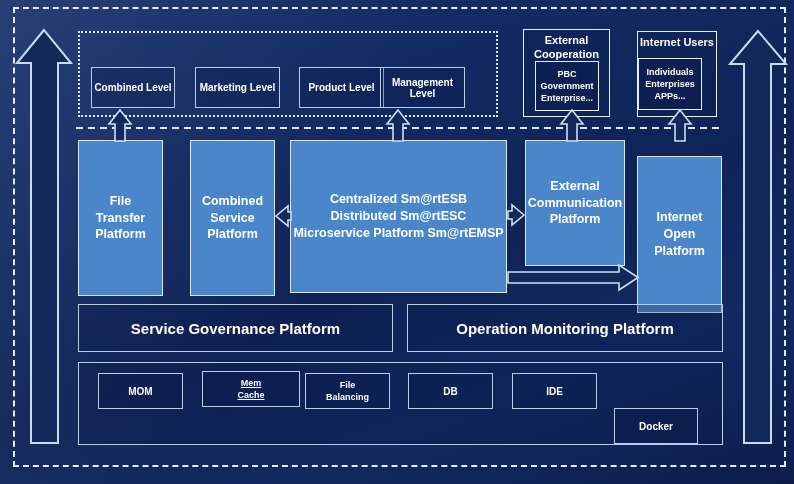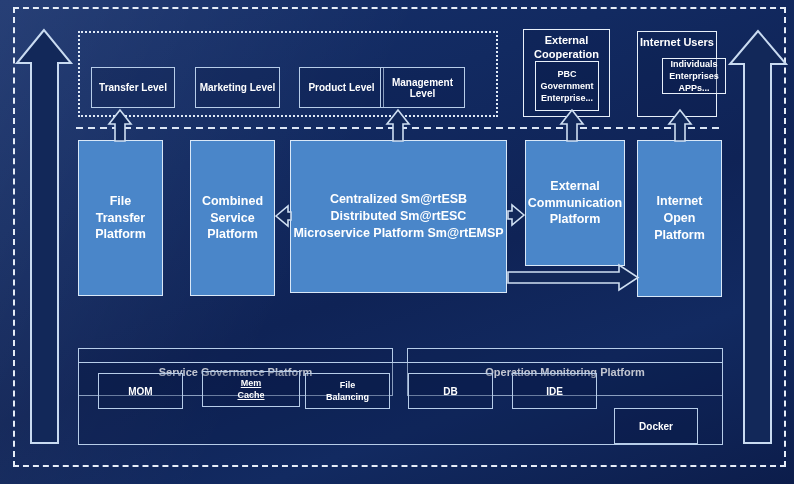--- a/index.html
+++ b/index.html
@@ -16,38 +16,38 @@
   .dark-box{border:1.5px solid #b7cde9;background:rgba(9,24,66,0.25);}
   .bright-box{border:1.5px solid #e8f0fa;background:rgba(9,24,66,0.25);}
   .lite-box{background:#4a86c9;border:1.5px solid #d9e8f8;}
   .center{display:flex;align-items:center;justify-content:center;text-align:center;}
   .ml{white-space:pre-line;}
   .bold{font-weight:bold;}
   .f10{font-size:10px;}
   .f9{font-size:9px;line-height:1.35;}
   .f11{font-size:11px;line-height:1.25;}
   .f12{font-size:12.5px;line-height:1.35;}
-  .f13{font-size:11px;margin-top:44px;}
+  .f13{font-size:15px;}
   .rail-label{
     position:absolute;width:80px;height:20px;line-height:20px;text-align:center;
     font-weight:bold;font-size:13px;letter-spacing:0.5px;transform:rotate(-90deg);
   }
   #arrow-layer{position:absolute;left:0;top:0;z-index:5;pointer-events:none;}
   .title-pad{padding-top:4px;}
 </style>
 </head>
 <body>
 
 <div id="stage">
 
   <div class="abs outer-dash" style="left:13px;top:7px;width:773px;height:460px;"></div>
 
   <div class="abs dot-box" style="left:78px;top:31px;width:420px;height:86px;"></div>
   <div class="abs dark-box center bold f10" style="left:91px;top:67px;width:84px;height:41px;">
-    <span>Transfer Level</span>
+    <span>Combined Level</span>
   </div>
   <div class="abs dark-box center bold f10" style="left:195px;top:67px;width:85px;height:41px;">
     <span>Marketing Level</span>
   </div>
   <div class="abs dark-box center bold f10" style="left:299px;top:67px;width:85px;height:41px;">
     <span>Product Level</span>
   </div>
   <div class="abs dark-box center bold f10" style="left:380px;top:67px;width:85px;height:41px;">
     <span>Management Level</span>
   </div>
@@ -56,21 +56,21 @@
     <div class="bold f11 title-pad ml" style="text-align:center;">External
 Cooperation</div>
     <div class="abs bright-box center bold f9 ml" style="left:11px;top:31px;width:64px;height:50px;">
       <span>PBC Government
 Enterprise...</span>
     </div>
   </div>
 
   <div class="abs bright-box" style="left:637px;top:31px;width:80px;height:86px;">
     <div class="bold f11 title-pad ml" style="text-align:center;">Internet Users</div>
-    <div class="abs bright-box center bold f9 ml" style="left:24px;top:26px;width:64px;height:36px;">
+    <div class="abs bright-box center bold f9 ml" style="left:0;top:26px;width:64px;height:52px;">
       <span>Individuals
 Enterprises
 APPs...</span>
     </div>
   </div>
 
   <div class="abs lite-box center bold f12 ml" style="left:78px;top:140px;width:85px;height:156px;">
     <span>File
 Transfer
 Platform</span>
@@ -83,21 +83,21 @@
   <div class="abs lite-box center bold f12 ml" style="left:290px;top:140px;width:217px;height:153px;">
     <span>Centralized Sm@rtESB
 Distributed Sm@rtESC
 Microservice Platform Sm@rtEMSP</span>
   </div>
   <div class="abs lite-box center bold f12 ml" style="left:525px;top:140px;width:100px;height:126px;">
     <span>External
 Communication
 Platform</span>
   </div>
-  <div class="abs lite-box center bold f12 ml" style="left:637px;top:140px;width:85px;height:157px;">
+  <div class="abs lite-box center bold f12 ml" style="left:637px;top:156px;width:85px;height:157px;">
     <span>Internet
 Open
 Platform</span>
   </div>
 
   <div class="abs dark-box center bold f13" style="left:78px;top:304px;width:315px;height:48px;">
     <span>Service Governance Platform</span>
   </div>
   <div class="abs dark-box center bold f13" style="left:407px;top:304px;width:316px;height:48px;">
     <span>Operation Monitoring Platform</span>

